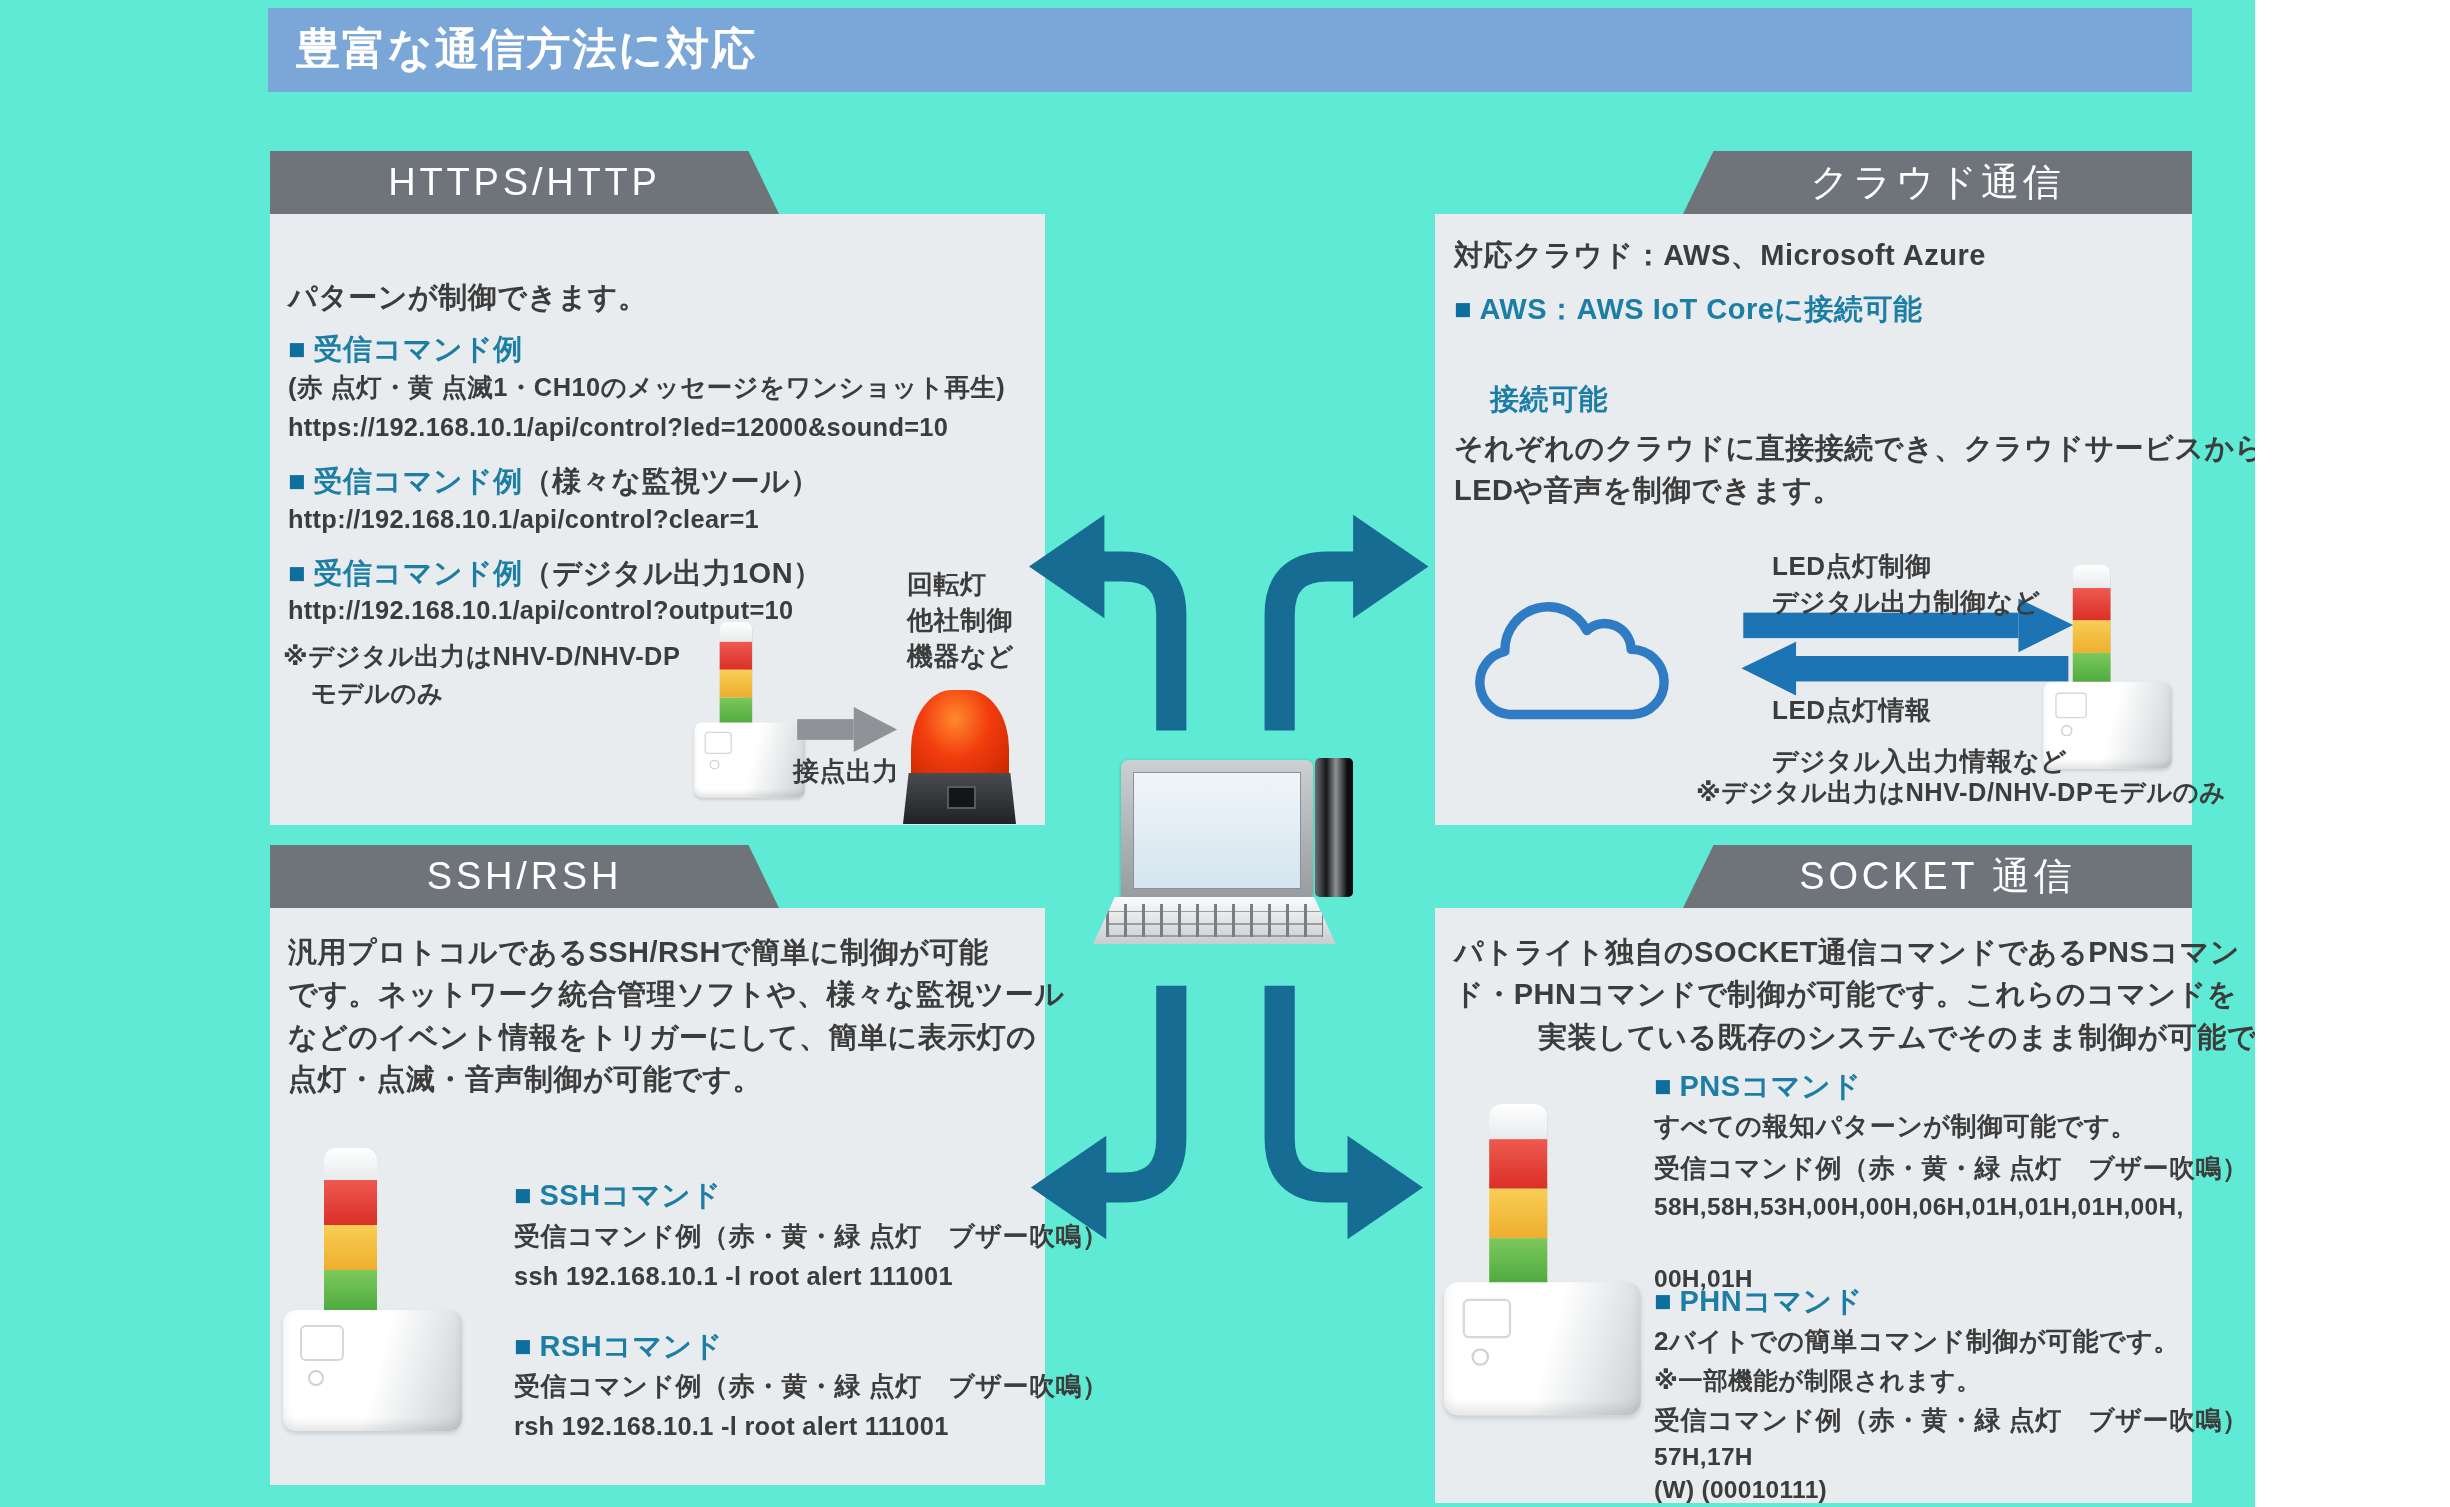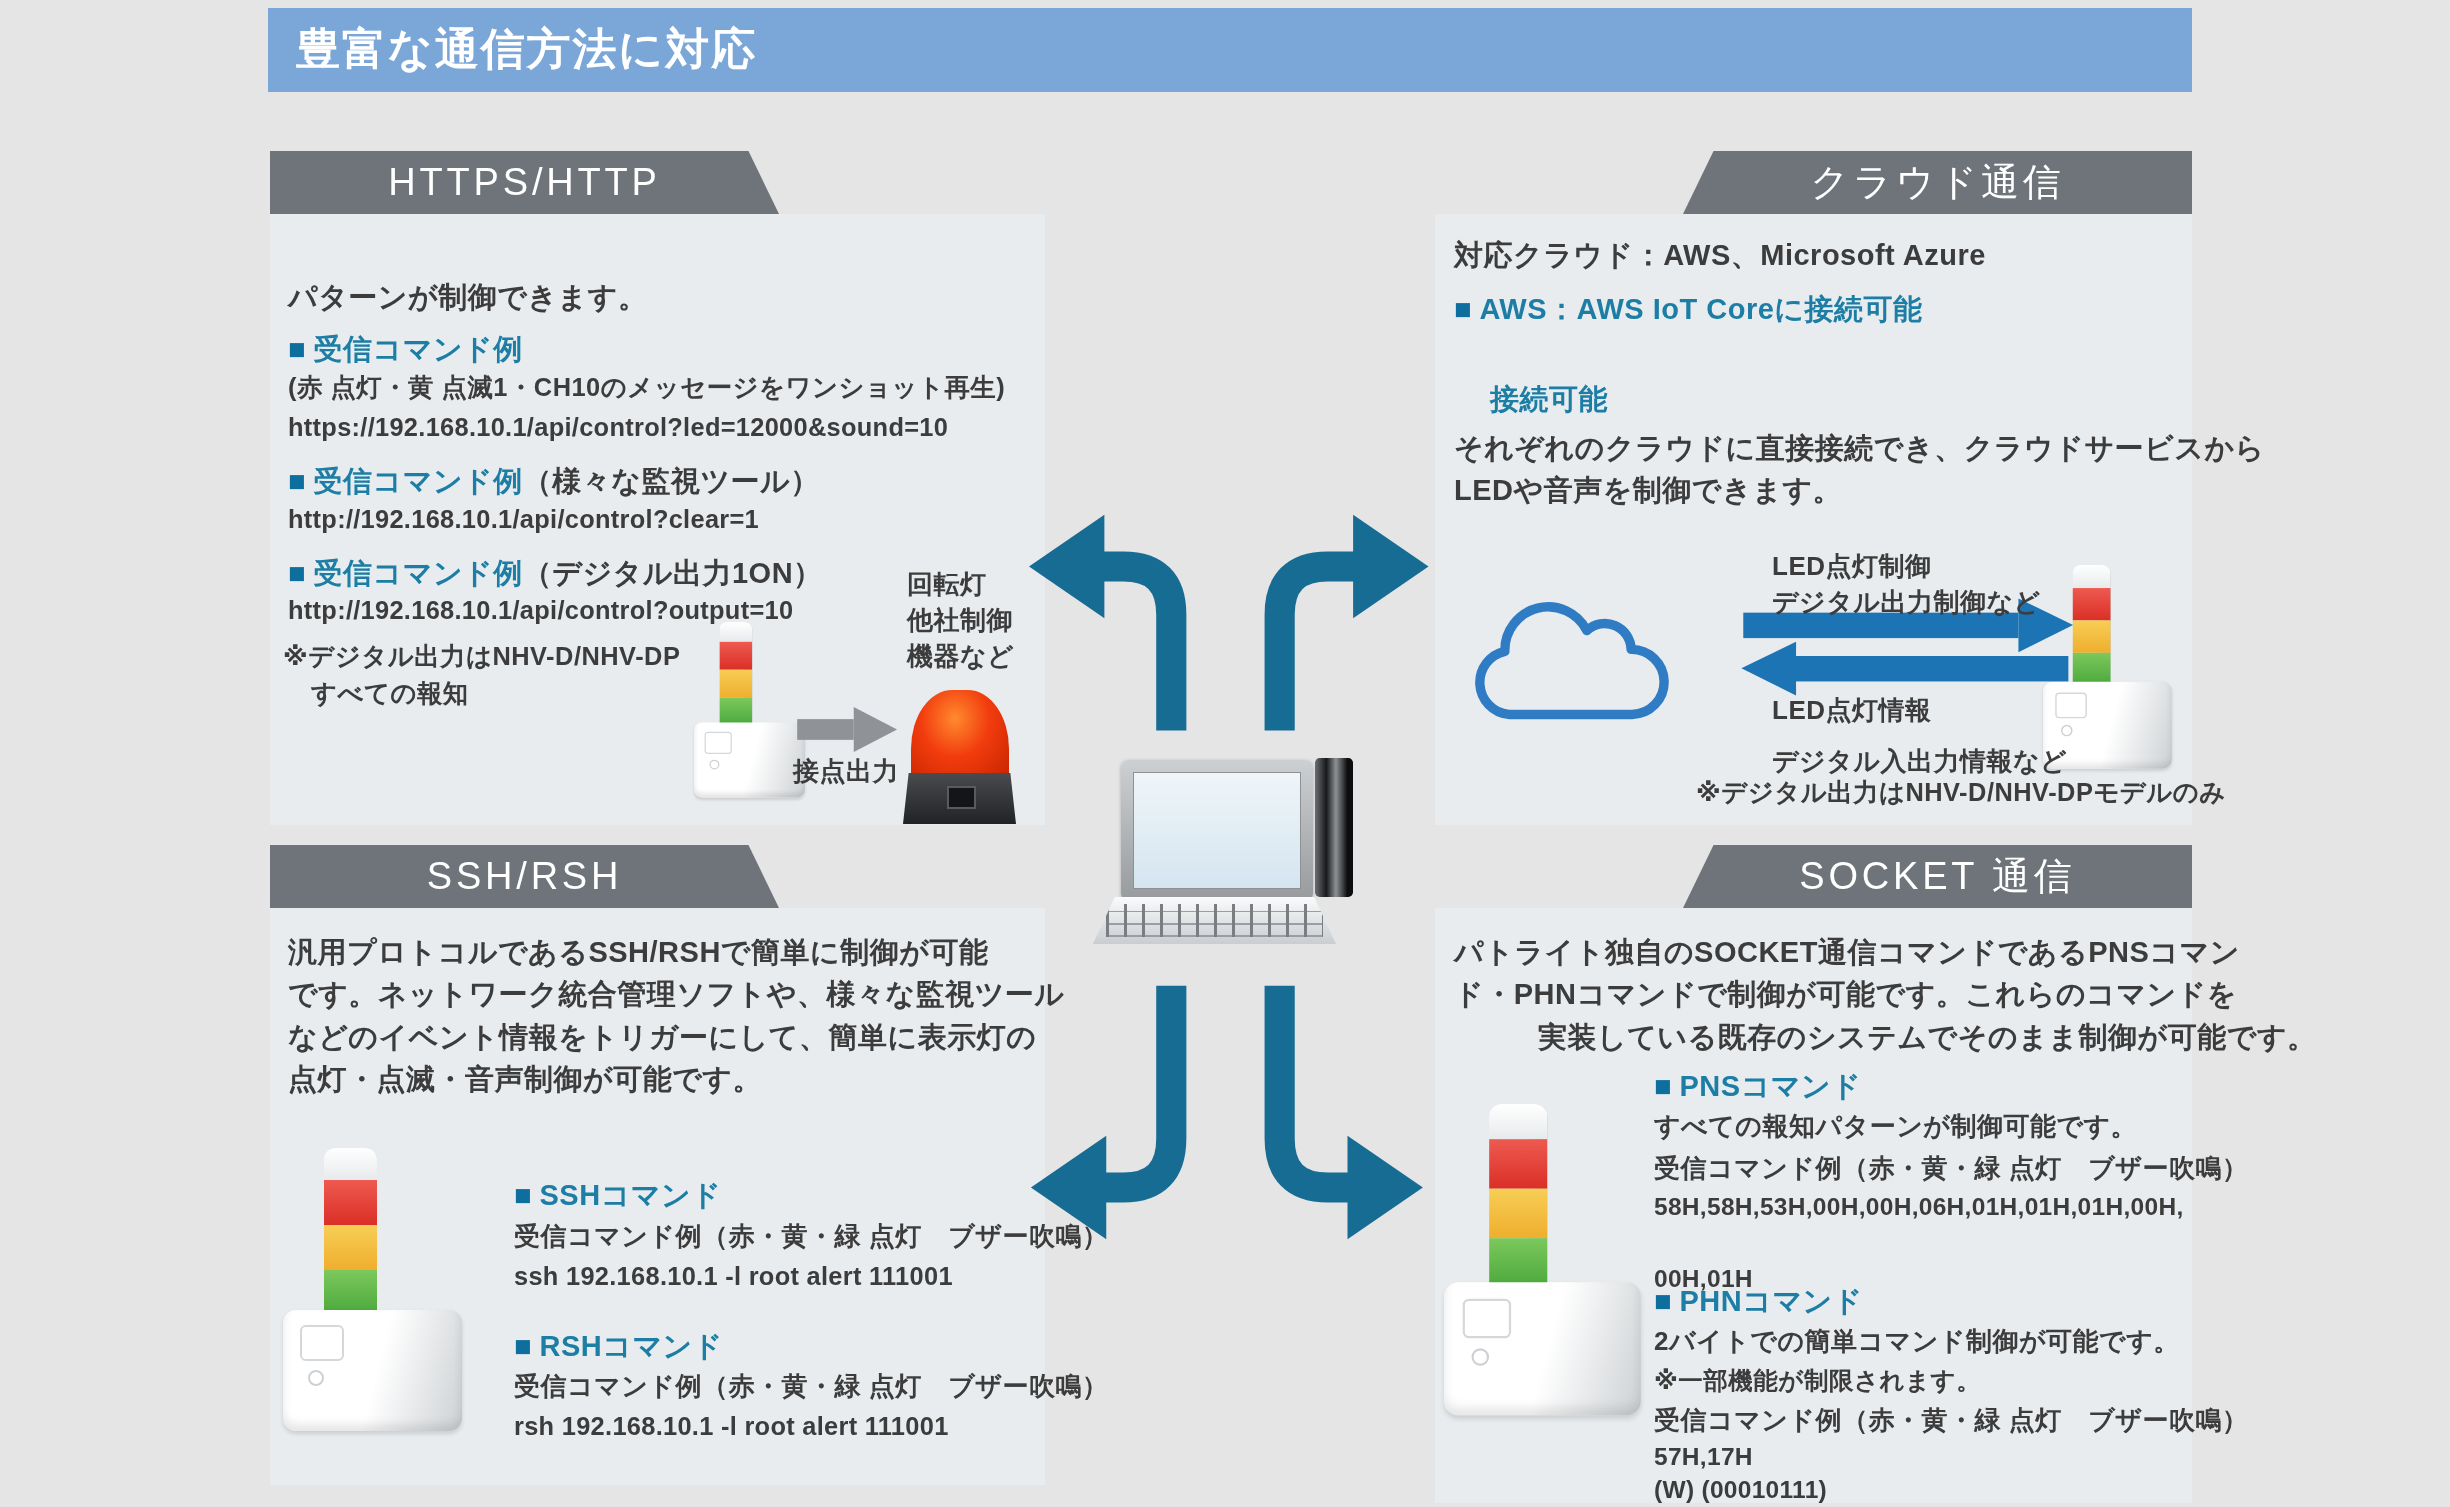--- a/index.html
+++ b/index.html
@@ -1,17 +1,17 @@
 <!DOCTYPE html>
 <html style="font-size:15px"><head>
 <meta charset="utf-8">
 <style>
   html,body{margin:0;padding:0;}
   body{font-family:"Liberation Sans","DejaVu Sans",sans-serif;background:#ffffff;}
-  .page{position:relative;width:2450px;height:1508px;background:#e5e5e5;overflow:hidden;}
+  .page{position:relative;width:2255px;height:1508px;background:#5eead4;overflow:hidden;}
 
   
   .title-bar{position:absolute;left:268px;top:7.5px;width:1924px;height:84px;background:#7BA7D8;display:flex;align-items:center;}
   .title-text{color:#ffffff;font-size:44px;font-weight:800;letter-spacing:1.9px;padding-left:28px;}
 
   
   .panel{position:absolute;background:#E8ECEF;}
   .hdr{position:absolute;height:63px;background:#6E747A;display:flex;align-items:center;justify-content:center;z-index:3;}
   .hdr-left{clip-path:polygon(0 0,94% 0,100% 100%,0 100%);}
   .hdr-right{clip-path:polygon(6% 0,100% 0,100% 100%,0 100%);}
@@ -97,21 +97,21 @@
     <span class="bullet">■</span><span class="blue">受信コマンド例</span><span>（様々な監視ツール）</span>
   </div>
   <div class="t code" style="left:288px;top:505px;">http://192.168.10.1/api/control?clear=1</div>
 
   <div class="t" style="left:288px;top:554px;">
     <span class="bullet">■</span><span class="blue">受信コマンド例</span><span>（デジタル出力1ON）</span>
   </div>
   <div class="t code" style="left:288px;top:596px;">http://192.168.10.1/api/control?output=10</div>
 
   <div class="t small reg" style="left:283px;top:640px;">※デジタル出力はNHV-D/NHV-DP</div>
-  <div class="t small reg" style="left:311px;top:677px;">すべての報知</div>
+  <div class="t small reg" style="left:311px;top:677px;">モデルのみ</div>
 
   <div class="t s28 reg" style="left:907px;top:567px;">回転灯</div>
   <div class="t s28 reg" style="left:907px;top:603px;">他社制御</div>
   <div class="t s28 reg" style="left:907px;top:639px;">機器など</div>
   <div class="t s28" style="left:793px;top:754px;">接点出力</div>
 
   <div class="device" style="left:694px;top:622px;transform:scale(0.62);">
     <div class="d-stack">
       <div class="seg cap"></div>
       <div class="seg red"></div>

